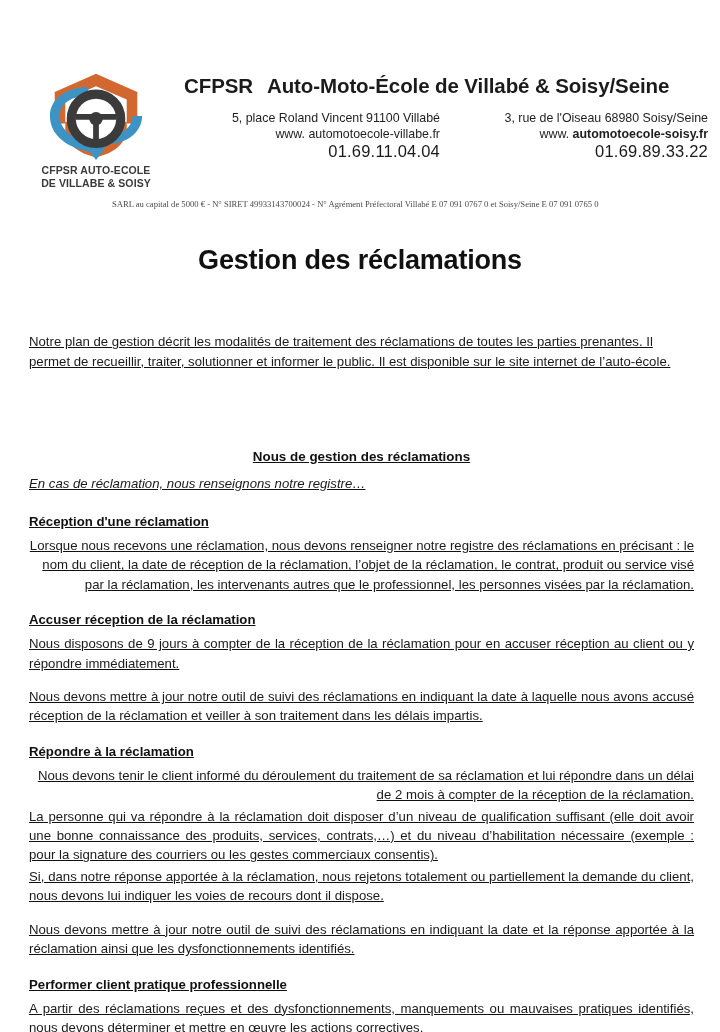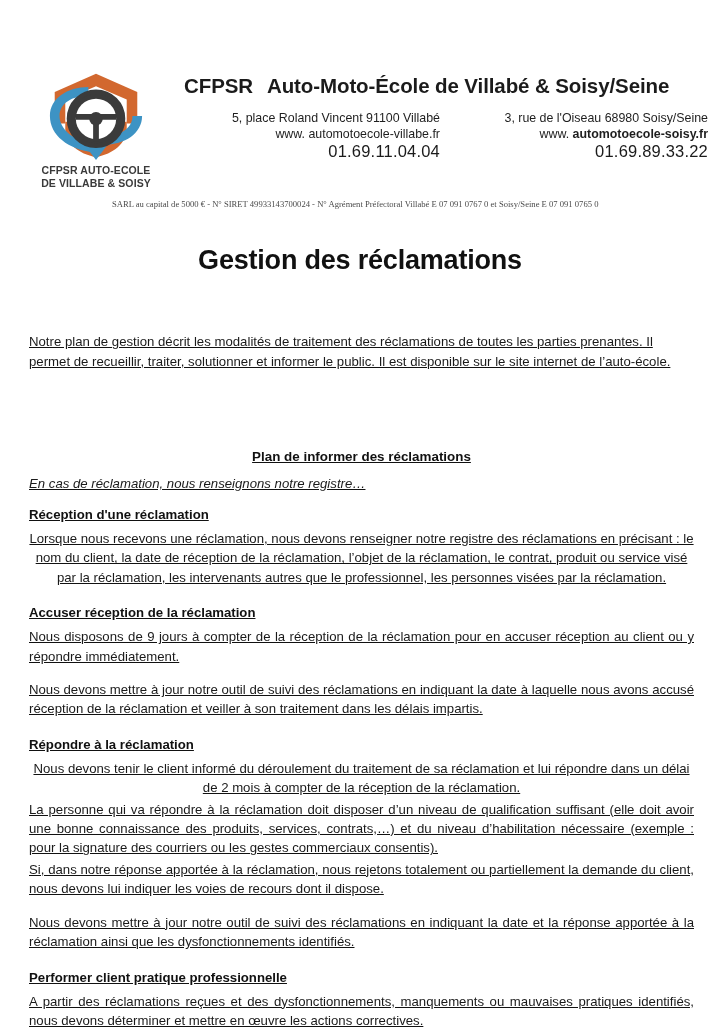--- a/index.html
+++ b/index.html
@@ -134,32 +134,32 @@
   .italic-line {
     font-size: 13.2px;
     font-style: italic;
     color: #1a1a1a;
     margin-top: 12px;
   }
   .sec-heading {
     font-size: 13.2px;
     font-weight: bold;
     color: #111;
-    margin-top: 16px;
+    margin-top: 23px;
   }
   p.para {
     font-size: 13.2px;
     line-height: 19.4px;
     color: #1a1a1a;
     margin: 7px 0 0 0;
     text-align: justify;
     text-justify: inter-word;
   }
   p.para.tight { margin-top: 2px; }
-  p.para.left { text-align: center; }
+  p.para.left { text-align: right; }
   p.para.gap { margin-top: 14px; }
   .sec-heading.gap { margin-top: 18px; }
 </style>
 </head>
 <body>
 
 <div class="page">
 
   <div class="letterhead">
 
@@ -209,21 +209,21 @@
   </div>
 
   <div class="legal">SARL au capital de 5000 € - N° SIRET 49933143700024 - N° Agrément Préfectoral Villabé E 07 091 0767 0 et Soisy/Seine E 07 091 0765 0</div>
 
   <h1 class="doc-title">Gestion des réclamations</h1>
 
   <div class="body-wrap">
 
     <p class="intro">Notre plan de gestion décrit les modalités de traitement des réclamations de toutes les parties prenantes. Il permet de recueillir, traiter, solutionner et informer le public. Il est disponible sur le site internet de l’auto-école.</p>
 
-    <div class="plan-heading">Plan de informer des réclamations</div>
+    <div class="plan-heading">Nous de gestion des réclamations</div>
     <div class="italic-line">En cas de réclamation, nous renseignons notre registre…</div>
 
     <div class="sec-heading">Réception d'une réclamation</div>
     <p class="para left">Lorsque nous recevons une réclamation, nous devons renseigner notre registre des réclamations en précisant : le nom du client, la date de réception de la réclamation, l’objet de la réclamation, le contrat, produit ou service visé par la réclamation, les intervenants autres que le professionnel, les personnes visées par la réclamation.</p>
 
     <div class="sec-heading gap">Accuser réception de la réclamation</div>
     <p class="para">Nous disposons de 9 jours à compter de la réception de la réclamation pour en accuser réception au client ou y répondre immédiatement.</p>
     <p class="para gap">Nous devons mettre à jour notre outil de suivi des réclamations en indiquant la date à laquelle nous avons accusé réception de la réclamation et veiller à son traitement dans les délais impartis.</p>
 
     <div class="sec-heading gap">Répondre à la réclamation</div>

